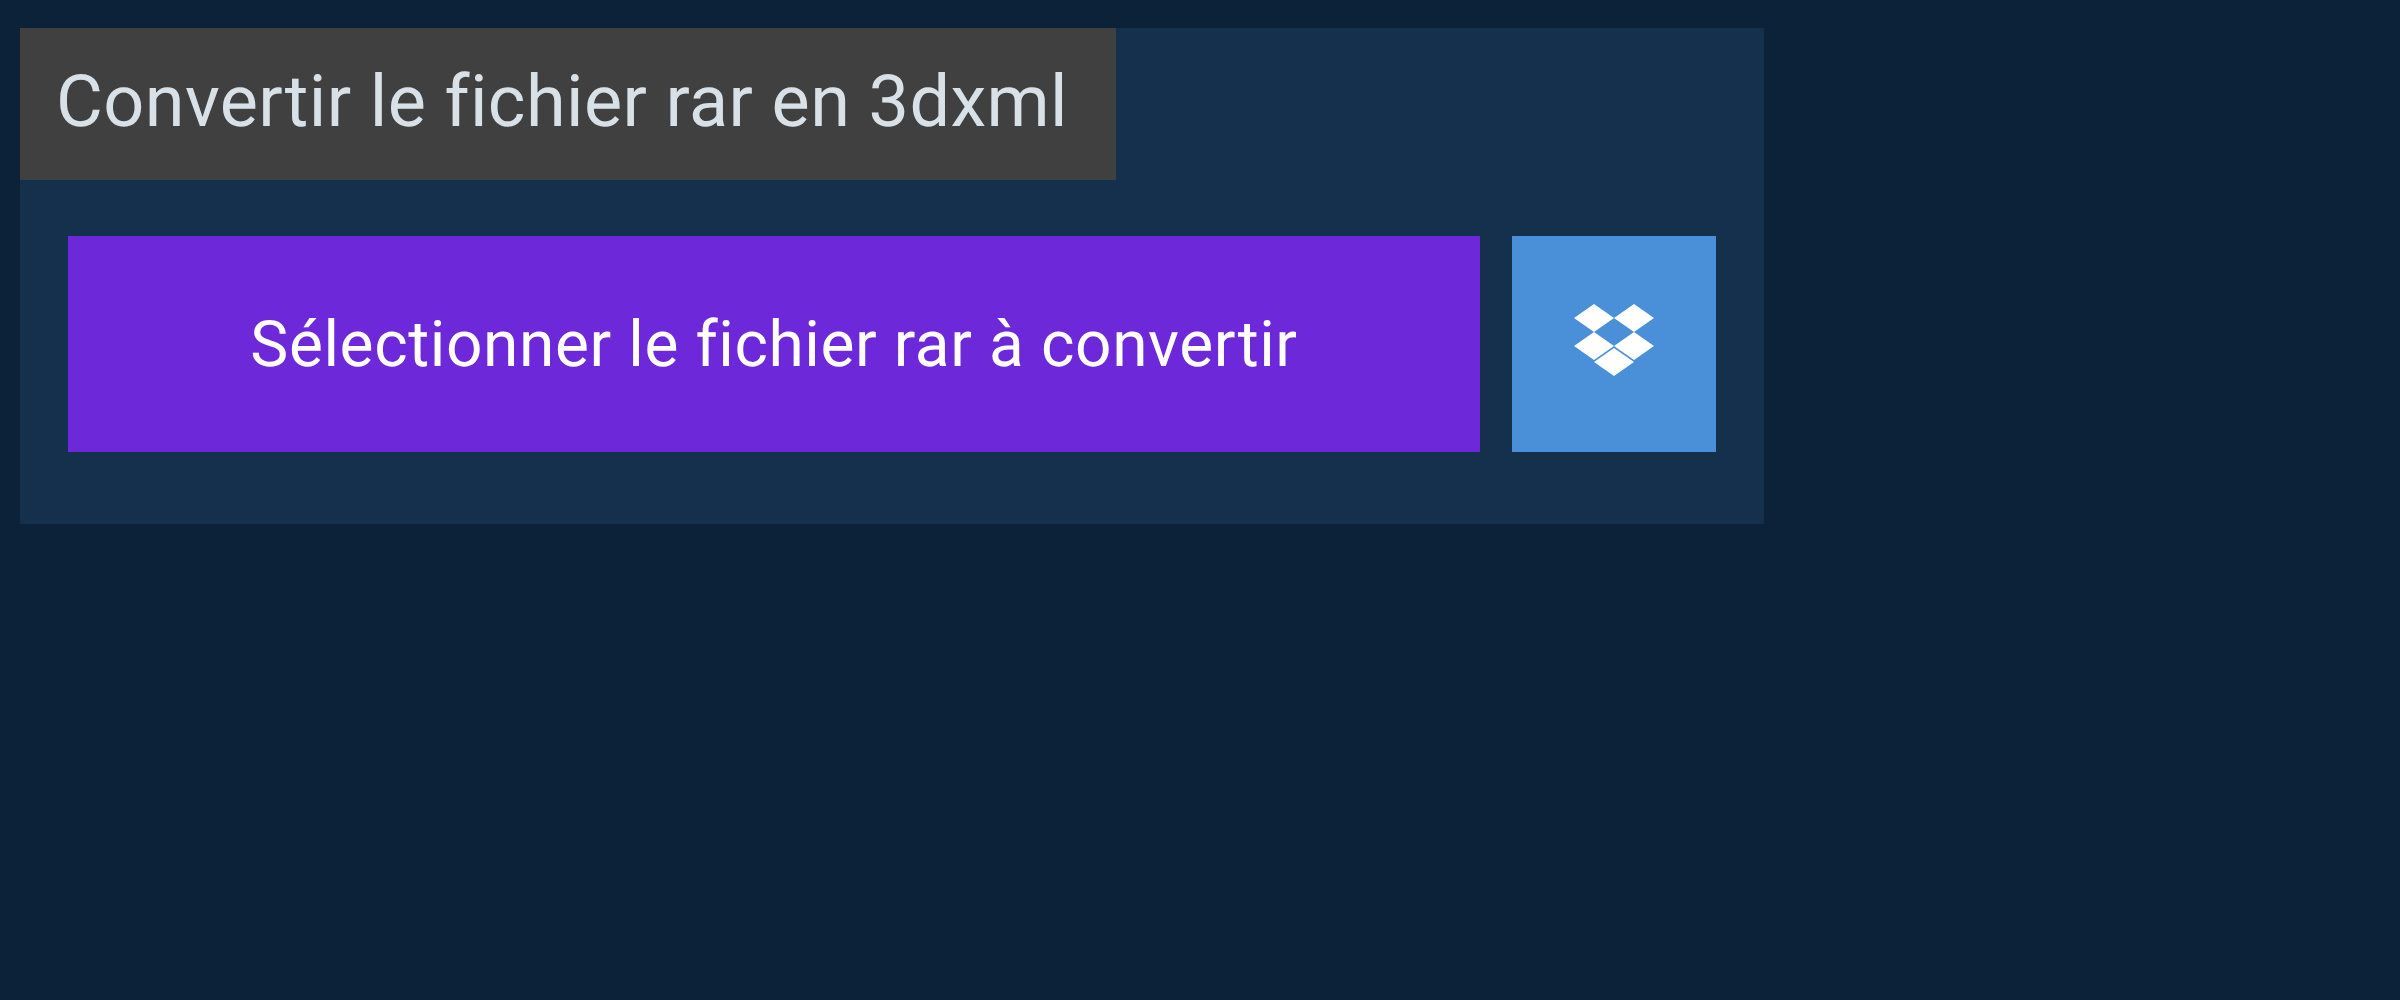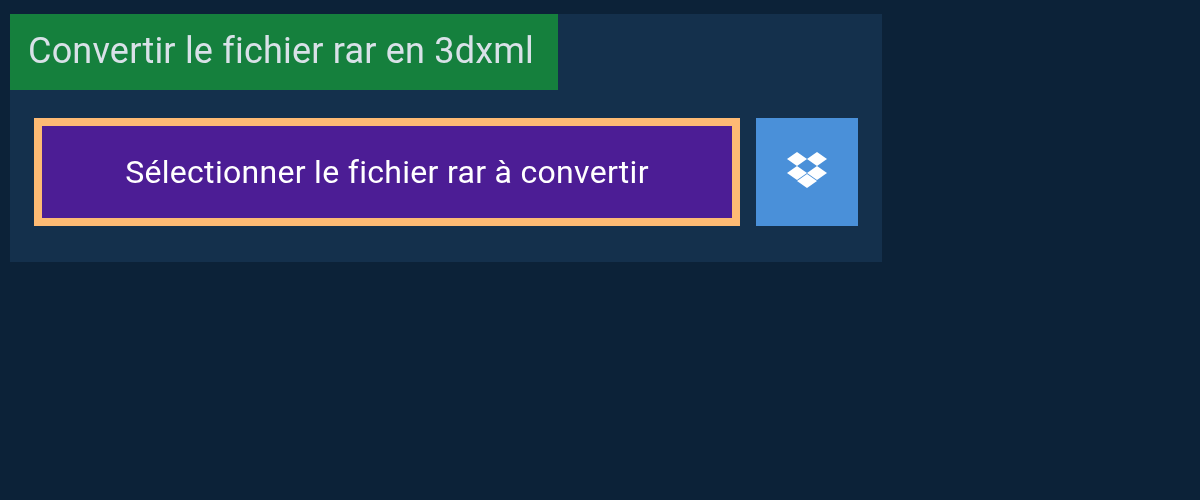--- a/index.html
+++ b/index.html
@@ -16,39 +16,39 @@
     }
     .panel {
       position: absolute;
       left: 10px;
       top: 14px;
       width: 872px;
       background: #14304c;
     }
     .title-tab {
       display: inline-block;
-      background: #15803d;
+      background: #404040;
       color: #d9e1e8;
       font-size: 36px;
       font-weight: 400;
       padding: 16px 24px 18px 18px;
       letter-spacing: 0.2px;
     }
     .button-area {
       padding: 28px 24px 36px 24px;
       display: flex;
       gap: 16px;
       align-items: stretch;
     }
     .select-button {
       flex: 0 0 auto;
       width: 706px;
       height: 108px;
-      background: #4c1d95;
-      border: 8px solid #fdba74;
+      background: #6d28d9;
+      border: 8px solid #6d28d9;
       display: flex;
       align-items: center;
       justify-content: center;
       cursor: pointer;
     }
     .select-button-label {
       color: #ffffff;
       font-size: 32px;
       font-weight: 400;
       letter-spacing: 0.3px;

